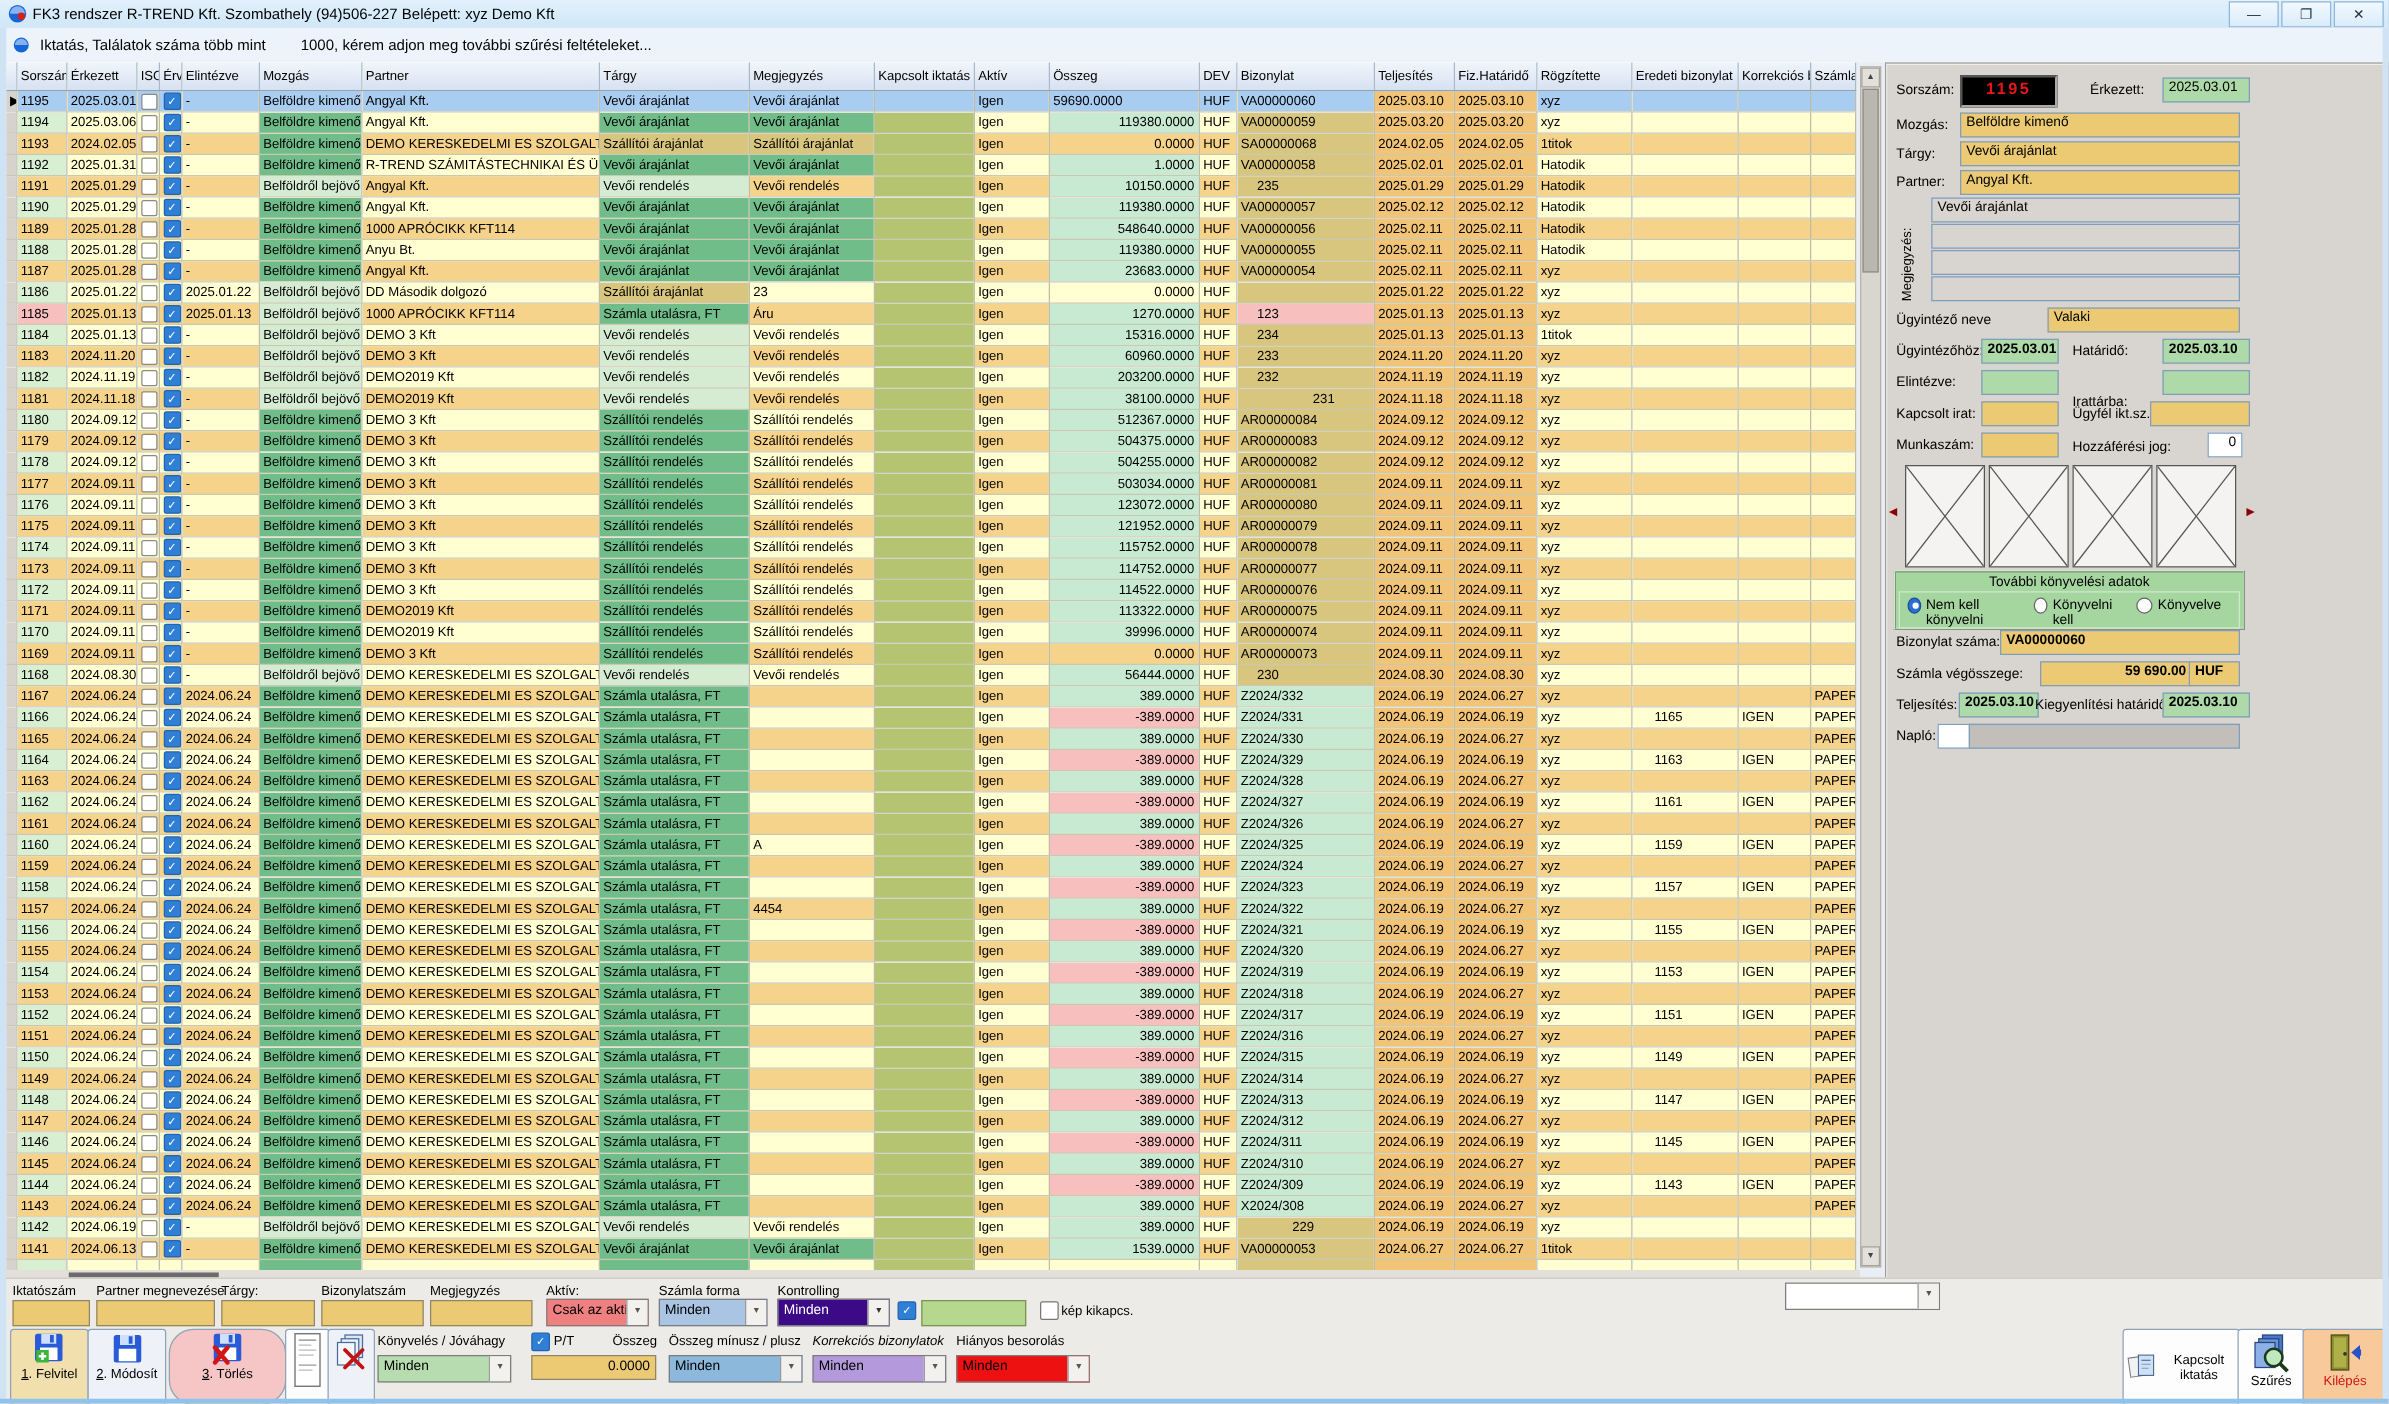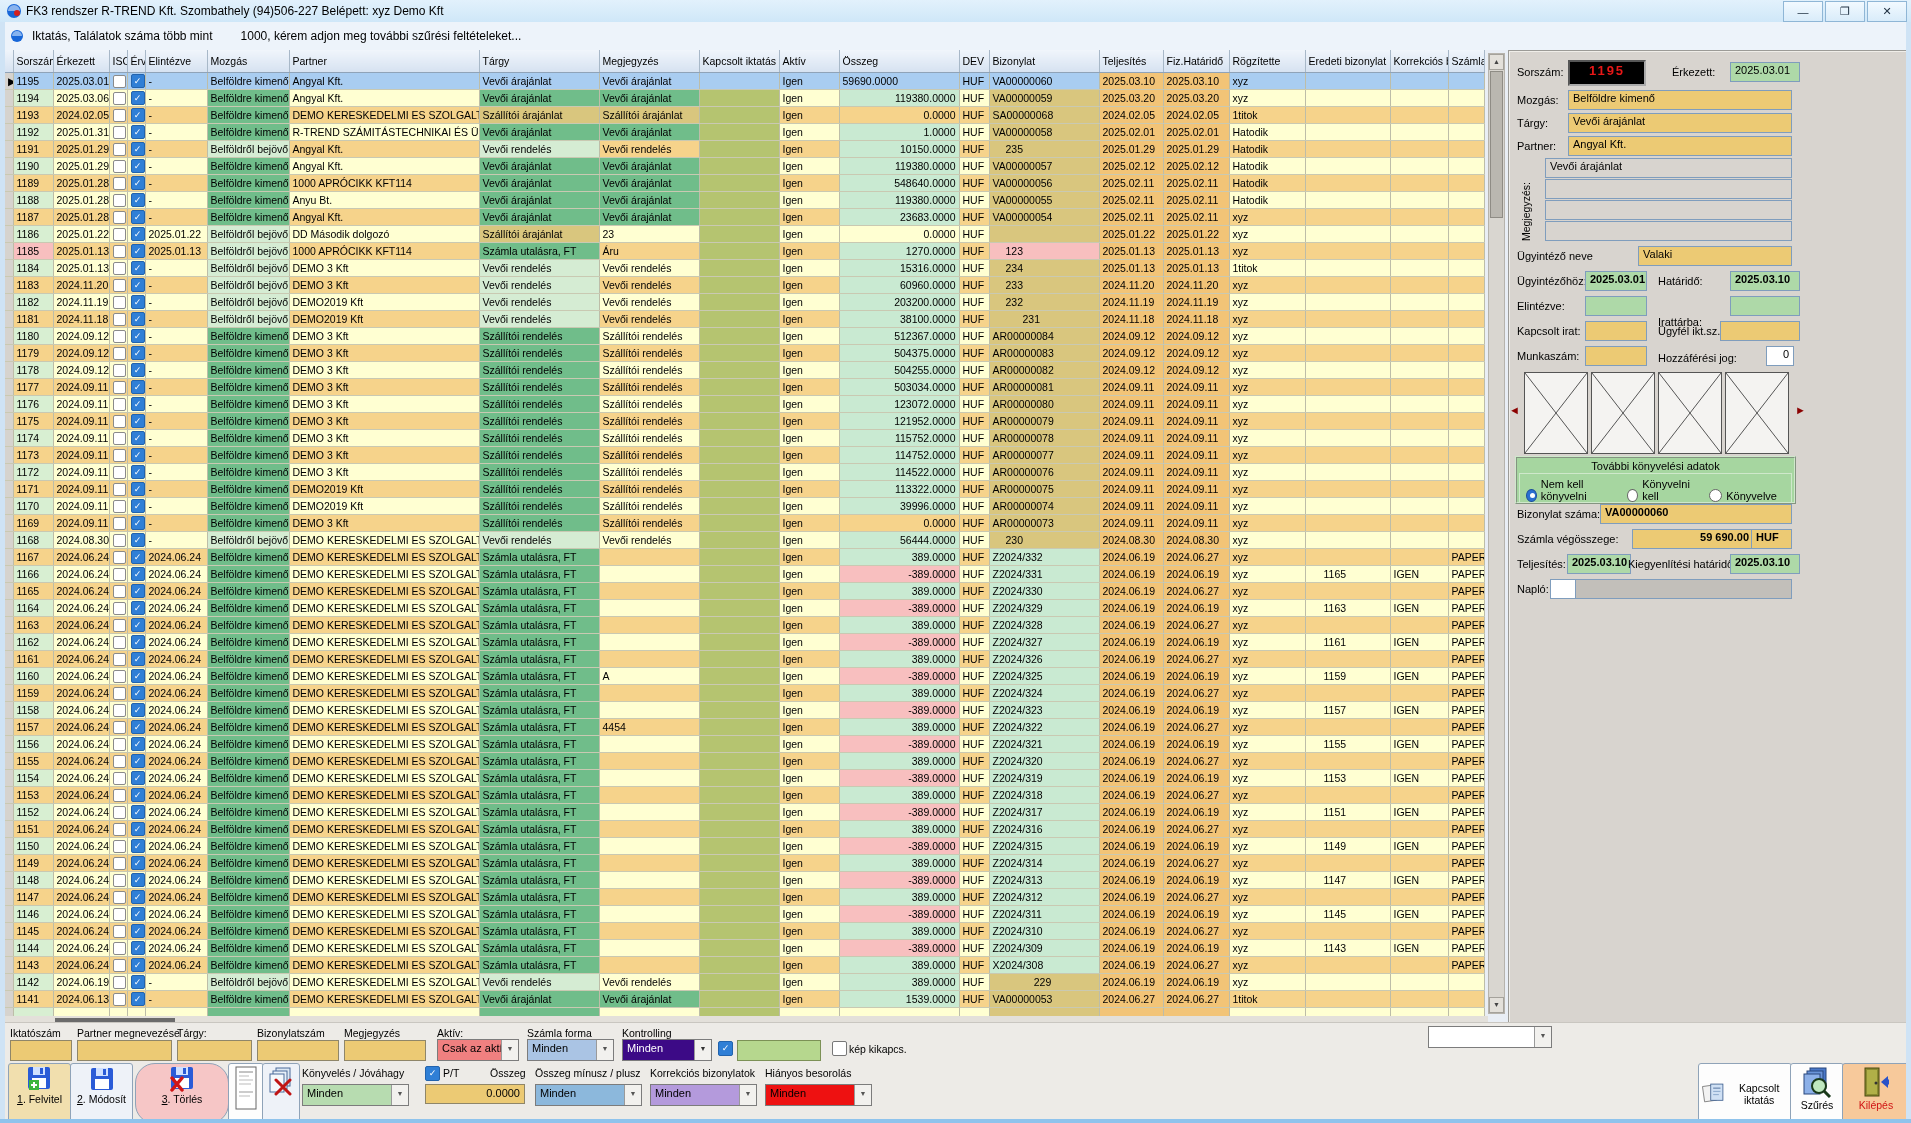--- a/index.html
+++ b/index.html
@@ -46,21 +46,21 @@
   .plabel{position:absolute;font-size:11px;}
   .pfield{position:absolute;border:1px solid #7f9dbd;font-size:11px;padding:1px 4px;overflow:hidden;white-space:nowrap;}
   .f-tan{background:#ecca74;} .f-grn{background:#aed9a8;} .f-sil{background:#d8d4cf;} .f-wht{background:#fff;}
   .lcd{background:#000;color:#e81717;font-weight:bold;text-align:center;font-size:13px;letter-spacing:2px;
        border:2px inset #aaa;}
   .vert{writing-mode:vertical-rl;transform:rotate(180deg);}
   .imgbox{position:absolute;width:62px;height:80px;background:#f4f3f1;border:1px solid #555;}
   .imgbox svg{width:100%;height:100%;}
   .navarr{position:absolute;color:#8b0000;font-size:11px;}
   #greenpanel{position:absolute;background:#a6d6a0;border:2px ridge #cfe8cb;}
-  .radio{display:inline-flex;align-items:flex-end;margin-right:14px;font-size:11px;}
+  .radio{display:inline-flex;align-items:flex-start;margin-right:14px;font-size:11px;}
   .rdot{width:11px;height:11px;border-radius:50%;background:#fff;border:1px solid #666;margin-right:4px;position:relative;}
   .rdot.on{background:#2a6fd1;border-color:#1d4f9b;}
   .rdot.on:after{content:"";position:absolute;left:3px;top:3px;width:5px;height:5px;border-radius:50%;background:#fff;}
   
   #bottombg{left:0;top:1022px;width:1911px;height:101px;background:#edebe7;border-top:1px solid #c9c6c0;}
   .flabel{position:absolute;font-size:10.5px;white-space:nowrap;}
   .finput{position:absolute;height:19px;border:1px solid #8f8669;background:#ecca74;}
   .combo{position:absolute;height:20px;border:1px solid #7c7c7c;display:flex;align-items:stretch;font-size:11px;}
   .combo .val{flex:1;padding:2px 4px;white-space:nowrap;overflow:hidden;}
   .combo .btn{width:16px;background:#f2f1ee;border-left:1px solid #9a9a9a;text-align:center;font-size:7px;line-height:18px;color:#555;}
@@ -485,21 +485,21 @@
           <td class="c-tan"><span class="cbc">✓</span></td>
           <td class="c-tan">-</td>
           <td class="c-lgr">Belföldről bejövő</td>
           <td class="c-tan">DEMO2019 Kft</td>
           <td class="c-lgr">Vevői rendelés</td>
           <td class="c-tan">Vevői rendelés</td>
           <td class="c-oli"></td>
           <td class="c-tan">Igen</td>
           <td class="c-amt num">38100.0000</td>
           <td class="c-tan">HUF</td>
-          <td class="c-kha" style="padding-left: 33px;">231</td>
+          <td class="c-kha" style="padding-left: 33px; text-align: center;">231</td>
           <td class="c-org">2024.11.18</td>
           <td class="c-org">2024.11.18</td>
           <td class="c-tan">xyz</td>
           <td class="c-tan"></td>
           <td class="c-tan"></td>
           <td class="c-tan"></td>
         </tr>
         <tr>
           <td class="gut"></td>
           <td class="c-sgr">1180</td>
@@ -1651,21 +1651,21 @@
   </div>
   <span class="ckbox on" style="left:425px;top:1066px;">✓</span>
   <span class="flabel" style="left:443px;top:1067px;">P/T</span>
   <span class="flabel" style="left:490px;top:1067px;">Összeg</span>
   <div class="finput" style="left:425px;top:1084px;width:100px;text-align:right;padding:2px 4px;box-sizing:border-box;height:20px;">0.0000</div>
   <span class="flabel" style="left:535px;top:1067px;">Összeg mínusz / plusz</span>
   <div class="combo" style="left:535px;top:1084px;width:105px;background:#8cb8dc;">
     <span class="val">Minden</span>
       <span class="btn">▼</span>
   </div>
-  <span class="flabel" style="left:650px;top:1067px;">Korrekciós bizonylatok</span>
+  <span class="flabel" style="left:650px;top:1067px;font-style:italic;">Korrekciós bizonylatok</span>
   <div class="combo" style="left:650px;top:1084px;width:105px;background:#b49adc;">
     <span class="val">Minden</span>
       <span class="btn">▼</span>
   </div>
   <span class="flabel" style="left:765px;top:1067px;">Hiányos besorolás</span>
   <div class="combo" style="left:765px;top:1084px;width:105px;background:#ee1111;">
     <span class="val">Minden</span>
       <span class="btn">▼</span>
   </div>
 

